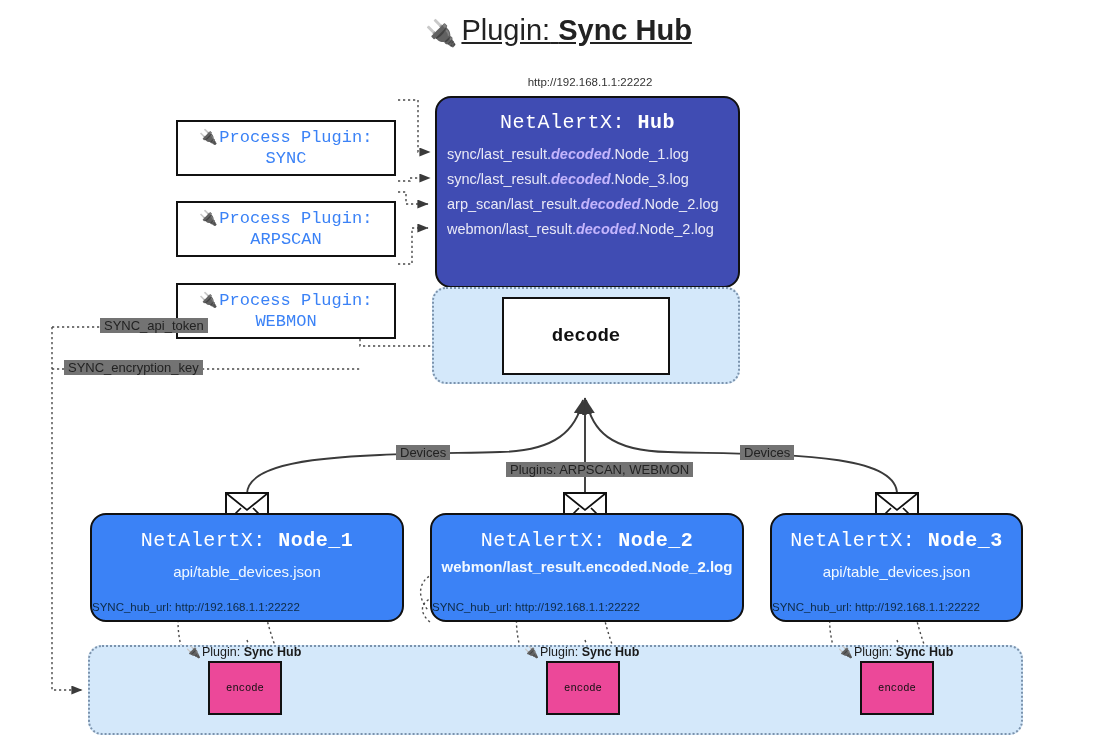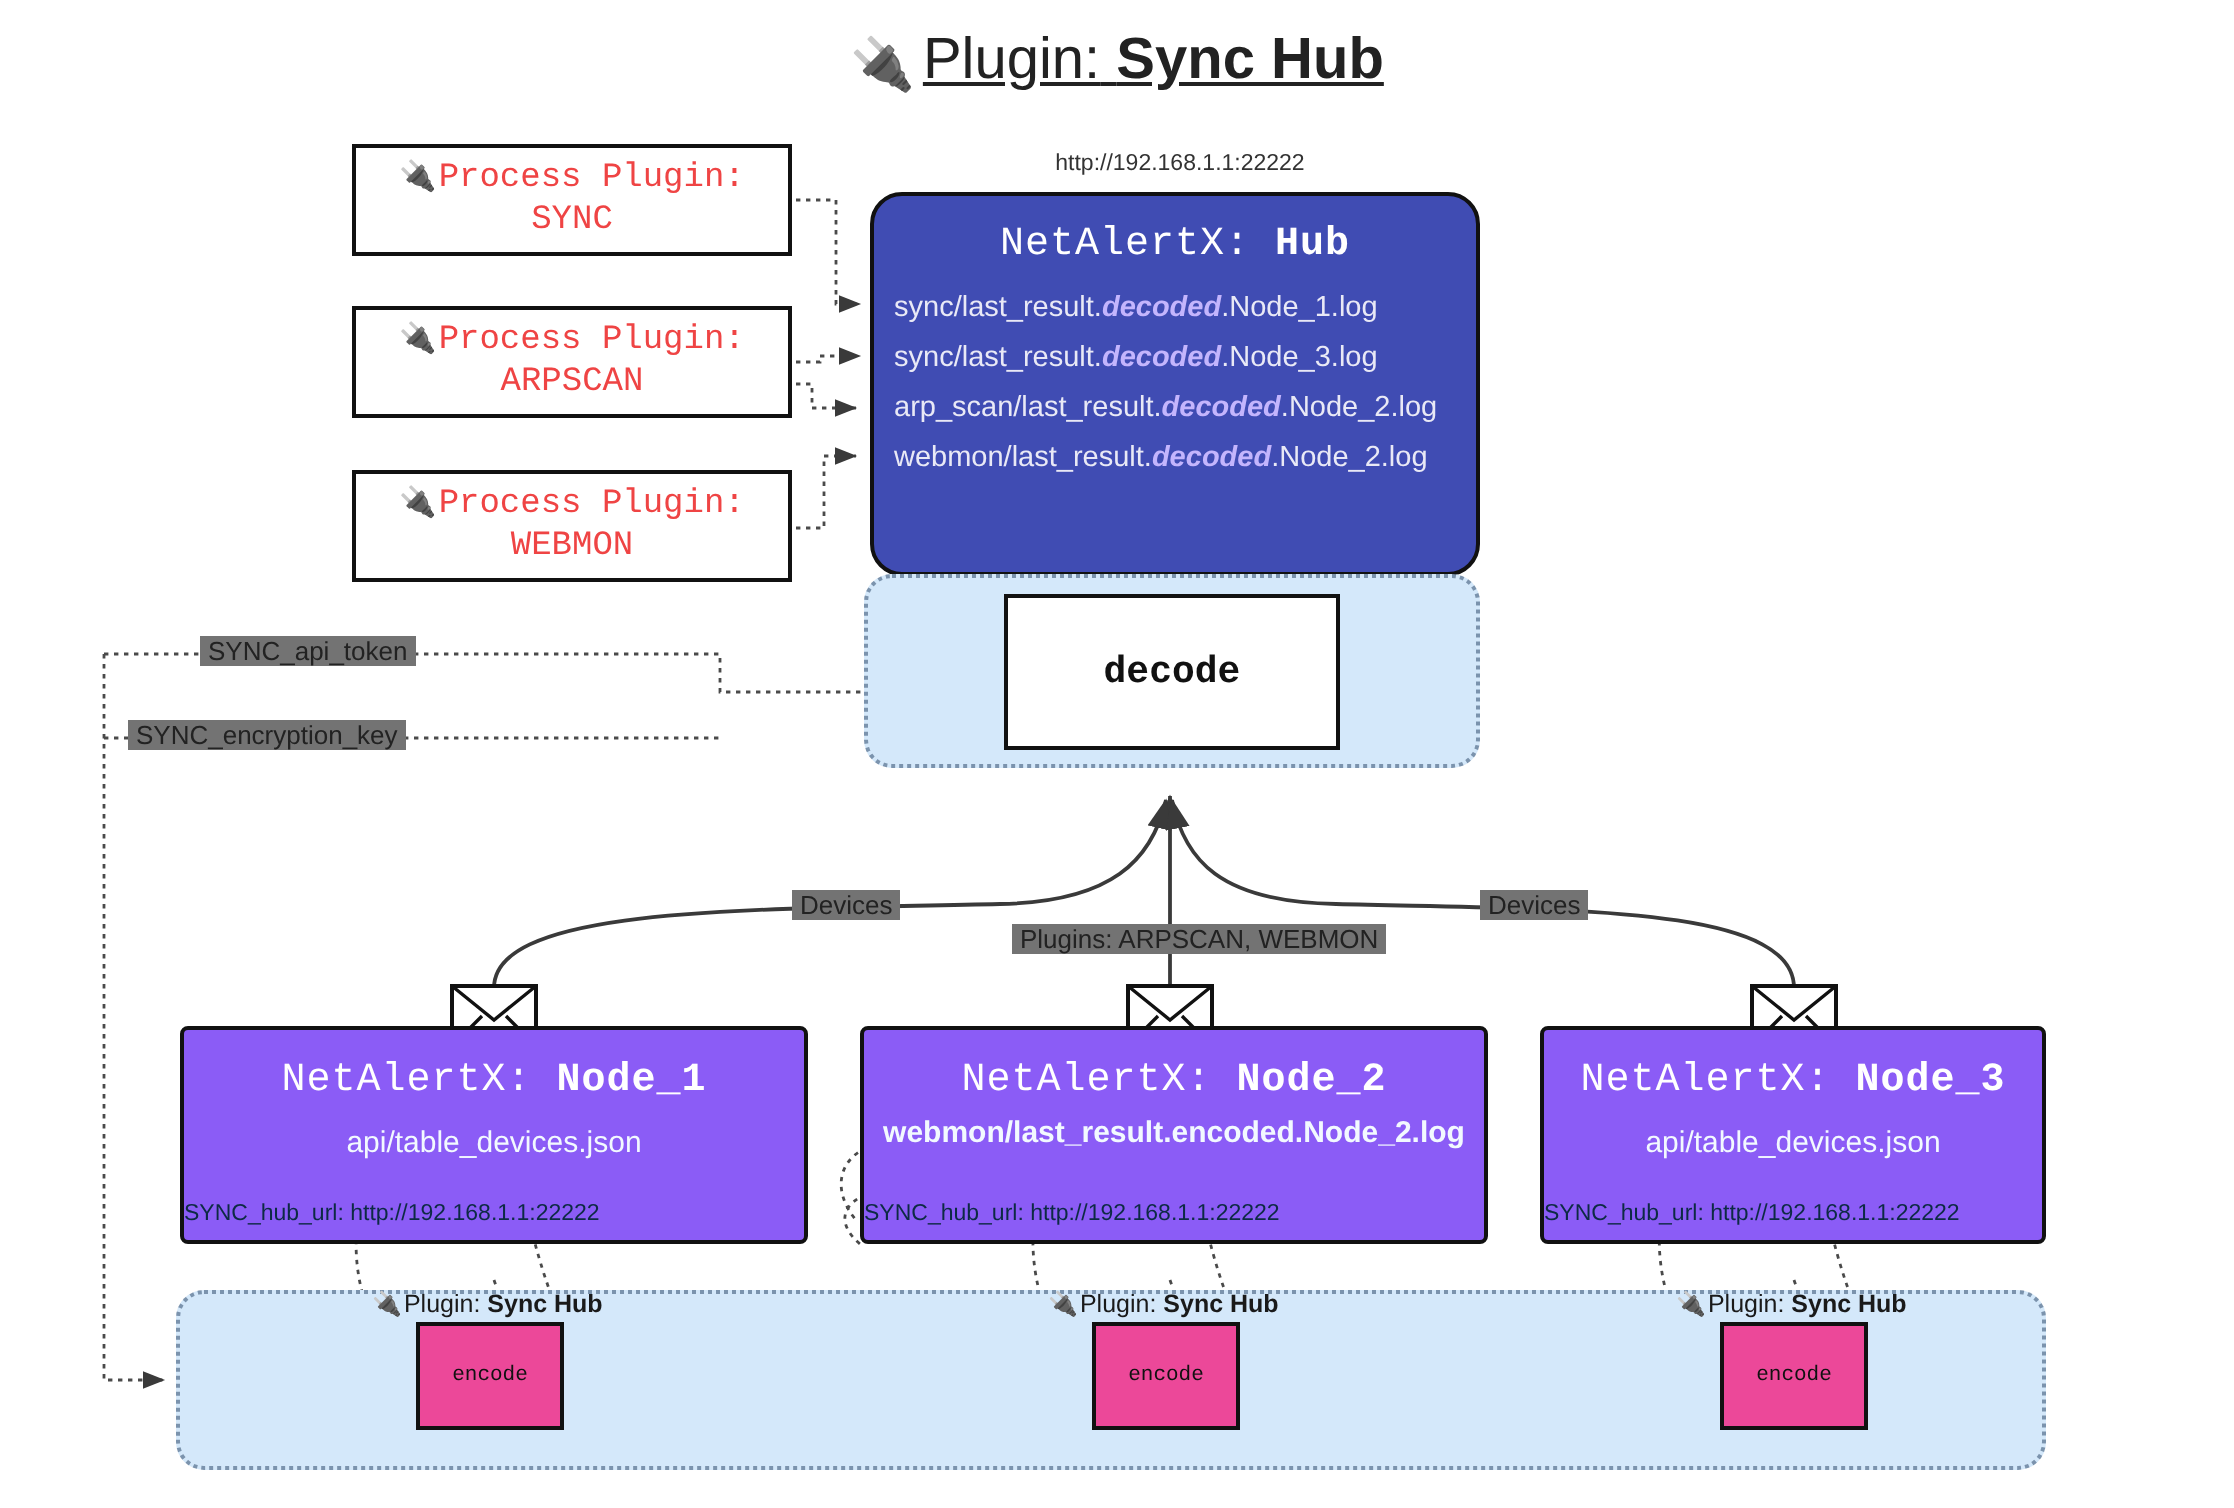--- a/index.html
+++ b/index.html
@@ -13,21 +13,21 @@
   
   .title{left:0;top:14px;width:1117px;text-align:center;font-size:29px;color:#222;text-decoration:underline;}
   .title .plug{font-size:26px;margin-right:4px;display:inline-block;transform:translateY(2px);}
   .title .b{font-weight:bold;}
 
   .hub-url{left:435px;top:76px;width:310px;text-align:center;font-size:11.5px;color:#333;}
 
   
   .pp{width:220px;height:56px;background:#fff;border:2.2px solid #111;
       display:flex;flex-direction:column;align-items:center;justify-content:center;
-      font-family:"Liberation Mono",monospace;font-size:17px;line-height:1.25;color:#ef4444;}
+      font-family:"Liberation Mono",monospace;font-size:17px;line-height:1.25;color:#3b82f6;margin-top:48px;}
   .pp .l1{white-space:nowrap;}
   .pp .l2{white-space:nowrap;}
   .pp .plug{font-family:"DejaVu Sans",sans-serif;font-size:15px;margin-right:1px;}
 
   
   .hub{left:435px;top:96px;width:305px;height:192px;background:#404cb3;
        border:2.6px solid #111;border-radius:16px;}
   .hub .h-title{margin-top:13px;text-align:center;font-family:"Liberation Mono",monospace;
        font-size:20px;color:#fff;letter-spacing:.5px;}
   .hub .h-title .b{font-weight:bold;}
@@ -40,21 +40,21 @@
   .lightbox{background:#d4e8fa;border:2px dotted #7b93ad;border-radius:14px;}
 
   .decode-wrap{left:432px;top:287px;width:308px;height:97px;}
   .decode{left:502px;top:297px;width:168px;height:78px;background:#fff;border:2.2px solid #111;
        display:flex;align-items:center;justify-content:center;
        font-family:"Liberation Mono",monospace;font-size:19px;color:#111;font-weight:bold;}
 
   .enc-wrap{left:88px;top:645px;width:935px;height:90px;}
 
   
-  .node{height:109px;background:#8b5cf6;border:2.6px solid #111;border-radius:4px;
+  .node{height:109px;background:#3b82f6;border:2.6px solid #111;border-radius:16px;
         position:absolute;box-sizing:border-box;}
   .node .n-title{margin-top:14px;text-align:center;font-family:"Liberation Mono",monospace;
         font-size:20px;color:#fff;letter-spacing:.5px;}
   .node .n-title .b{font-weight:bold;}
   .node .n-line{text-align:center;font-size:15px;color:#f2f9ff;margin-top:11px;white-space:nowrap;}
   .node .n-line.tight{margin-top:6px;font-weight:bold;}
   .node .n-url{position:absolute;left:0;bottom:7px;width:100%;text-align:left;
         font-size:11.5px;color:#0d2a44;white-space:nowrap;}
 
   

